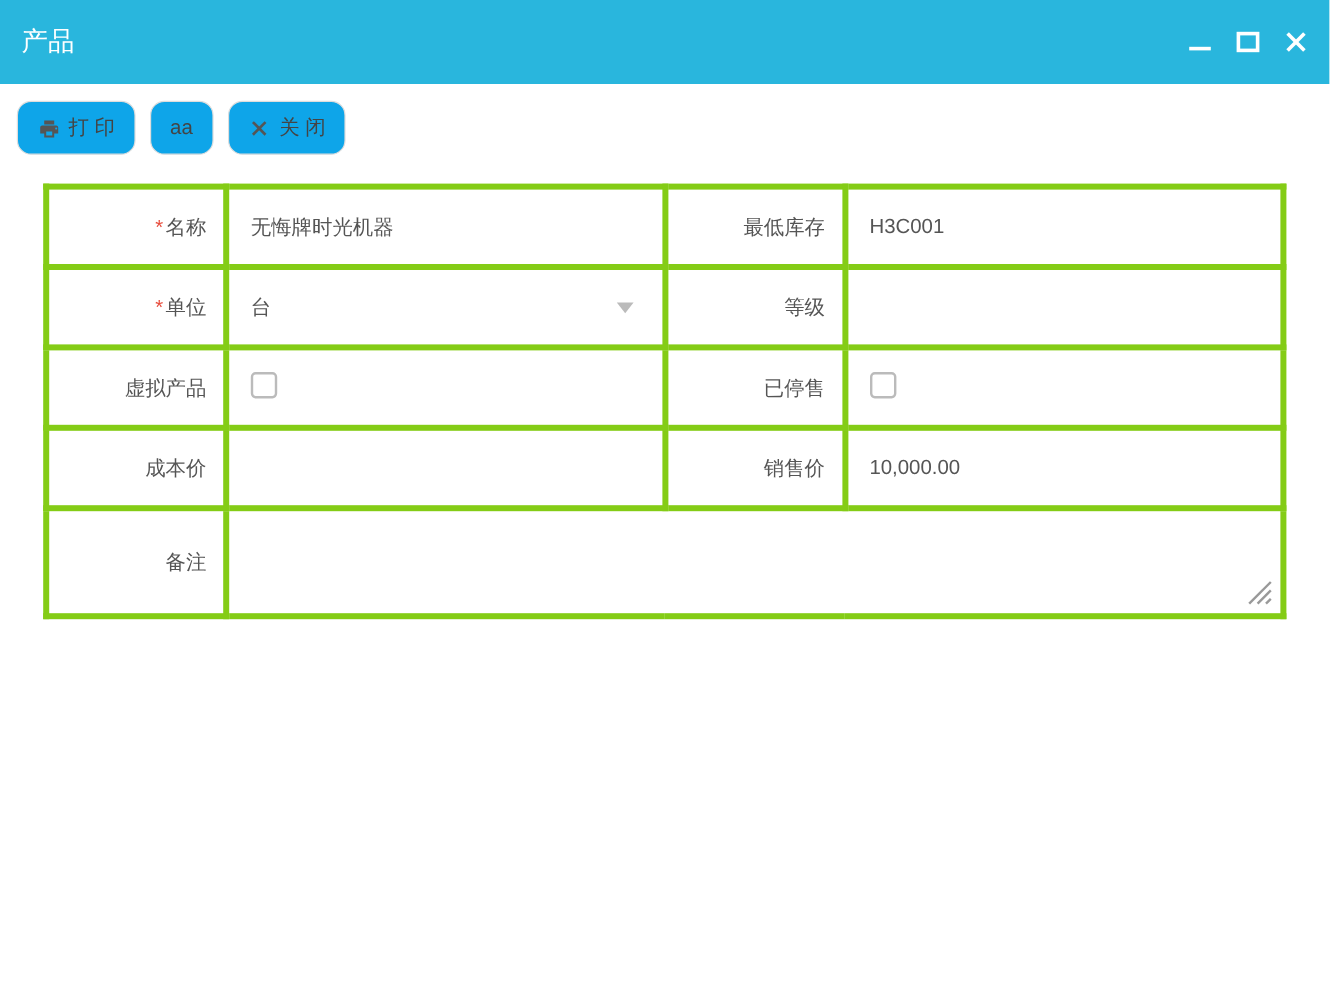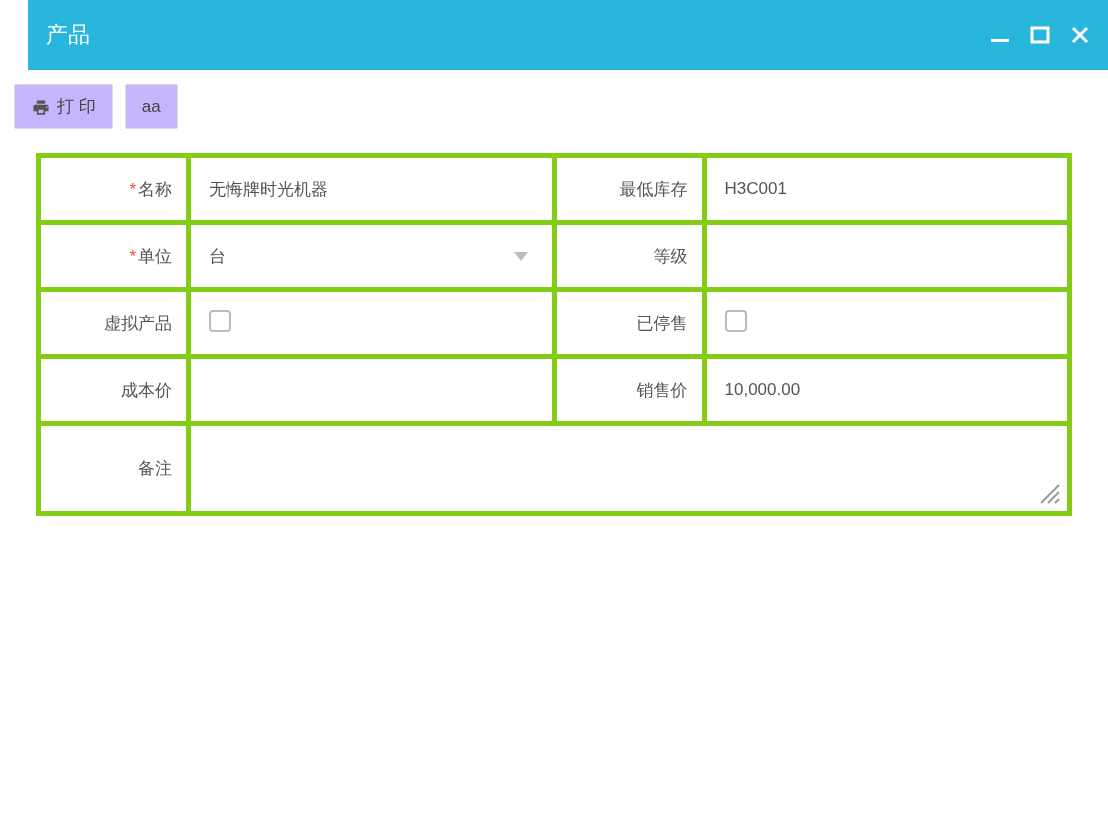--- a/index.html
+++ b/index.html
@@ -12,21 +12,20 @@
       overflow: hidden;
     }
     .titlebar {
       background: #29b6dd;
       height: 70px;
       display: flex;
       align-items: center;
       justify-content: space-between;
       padding: 0 18px;
       color: #fff;
-      margin-left: 28px;
     }
     .titlebar .title {
       font-size: 22px;
       font-weight: 400;
     }
     .win-controls {
       display: flex;
       gap: 20px;
       align-items: center;
     }
@@ -40,22 +39,22 @@
     }
     .win-btn svg { display: block; }
 
     .toolbar {
       padding: 14px;
       display: flex;
       gap: 12px;
     }
     .btn {
       border: 1px solid #ddd;
-      background: #c4b5fd;
-      border-radius: 2px;
+      background: #0ea5e9;
+      border-radius: 12px;
       padding: 10px 16px;
       font-size: 17px;
       color: #444;
       cursor: pointer;
       display: inline-flex;
       align-items: center;
       gap: 8px;
     }
     .btn .icon { width: 18px; height: 18px; color:#555; }
 
@@ -151,20 +150,29 @@
   <button class="btn">
     <span class="icon">
       <svg viewBox="0 0 24 24" width="20" height="20" fill="#555">
           <path d="M19 8H5c-1.1 0-2 .9-2 2v6h4v4h10v-4h4v-6c0-1.1-.9-2-2-2zM7 3h10v4H7V3zm8 15H9v-4h6v4zm4-6c-.55 0-1-.45-1-1s.45-1 1-1 1 .45 1 1-.45 1-1 1z"></path>
         </svg>
     </span>
     <span>打 印</span>
   </button>
   <button class="btn">
     <span>aa</span>
+  </button>
+  <button class="btn">
+    <span class="icon">
+      <svg viewBox="0 0 24 24" width="18" height="18" stroke="#555" stroke-width="3" fill="none">
+          <line x1="5" y1="5" x2="19" y2="19"></line>
+          <line x1="19" y1="5" x2="5" y2="19"></line>
+        </svg>
+    </span>
+    <span>关 闭</span>
   </button>
 </div>
 
 <div class="form-area">
   <table class="form-table">
     <colgroup>
       <col style="width:150px">
         <col>
         <col style="width:150px">
         <col>

